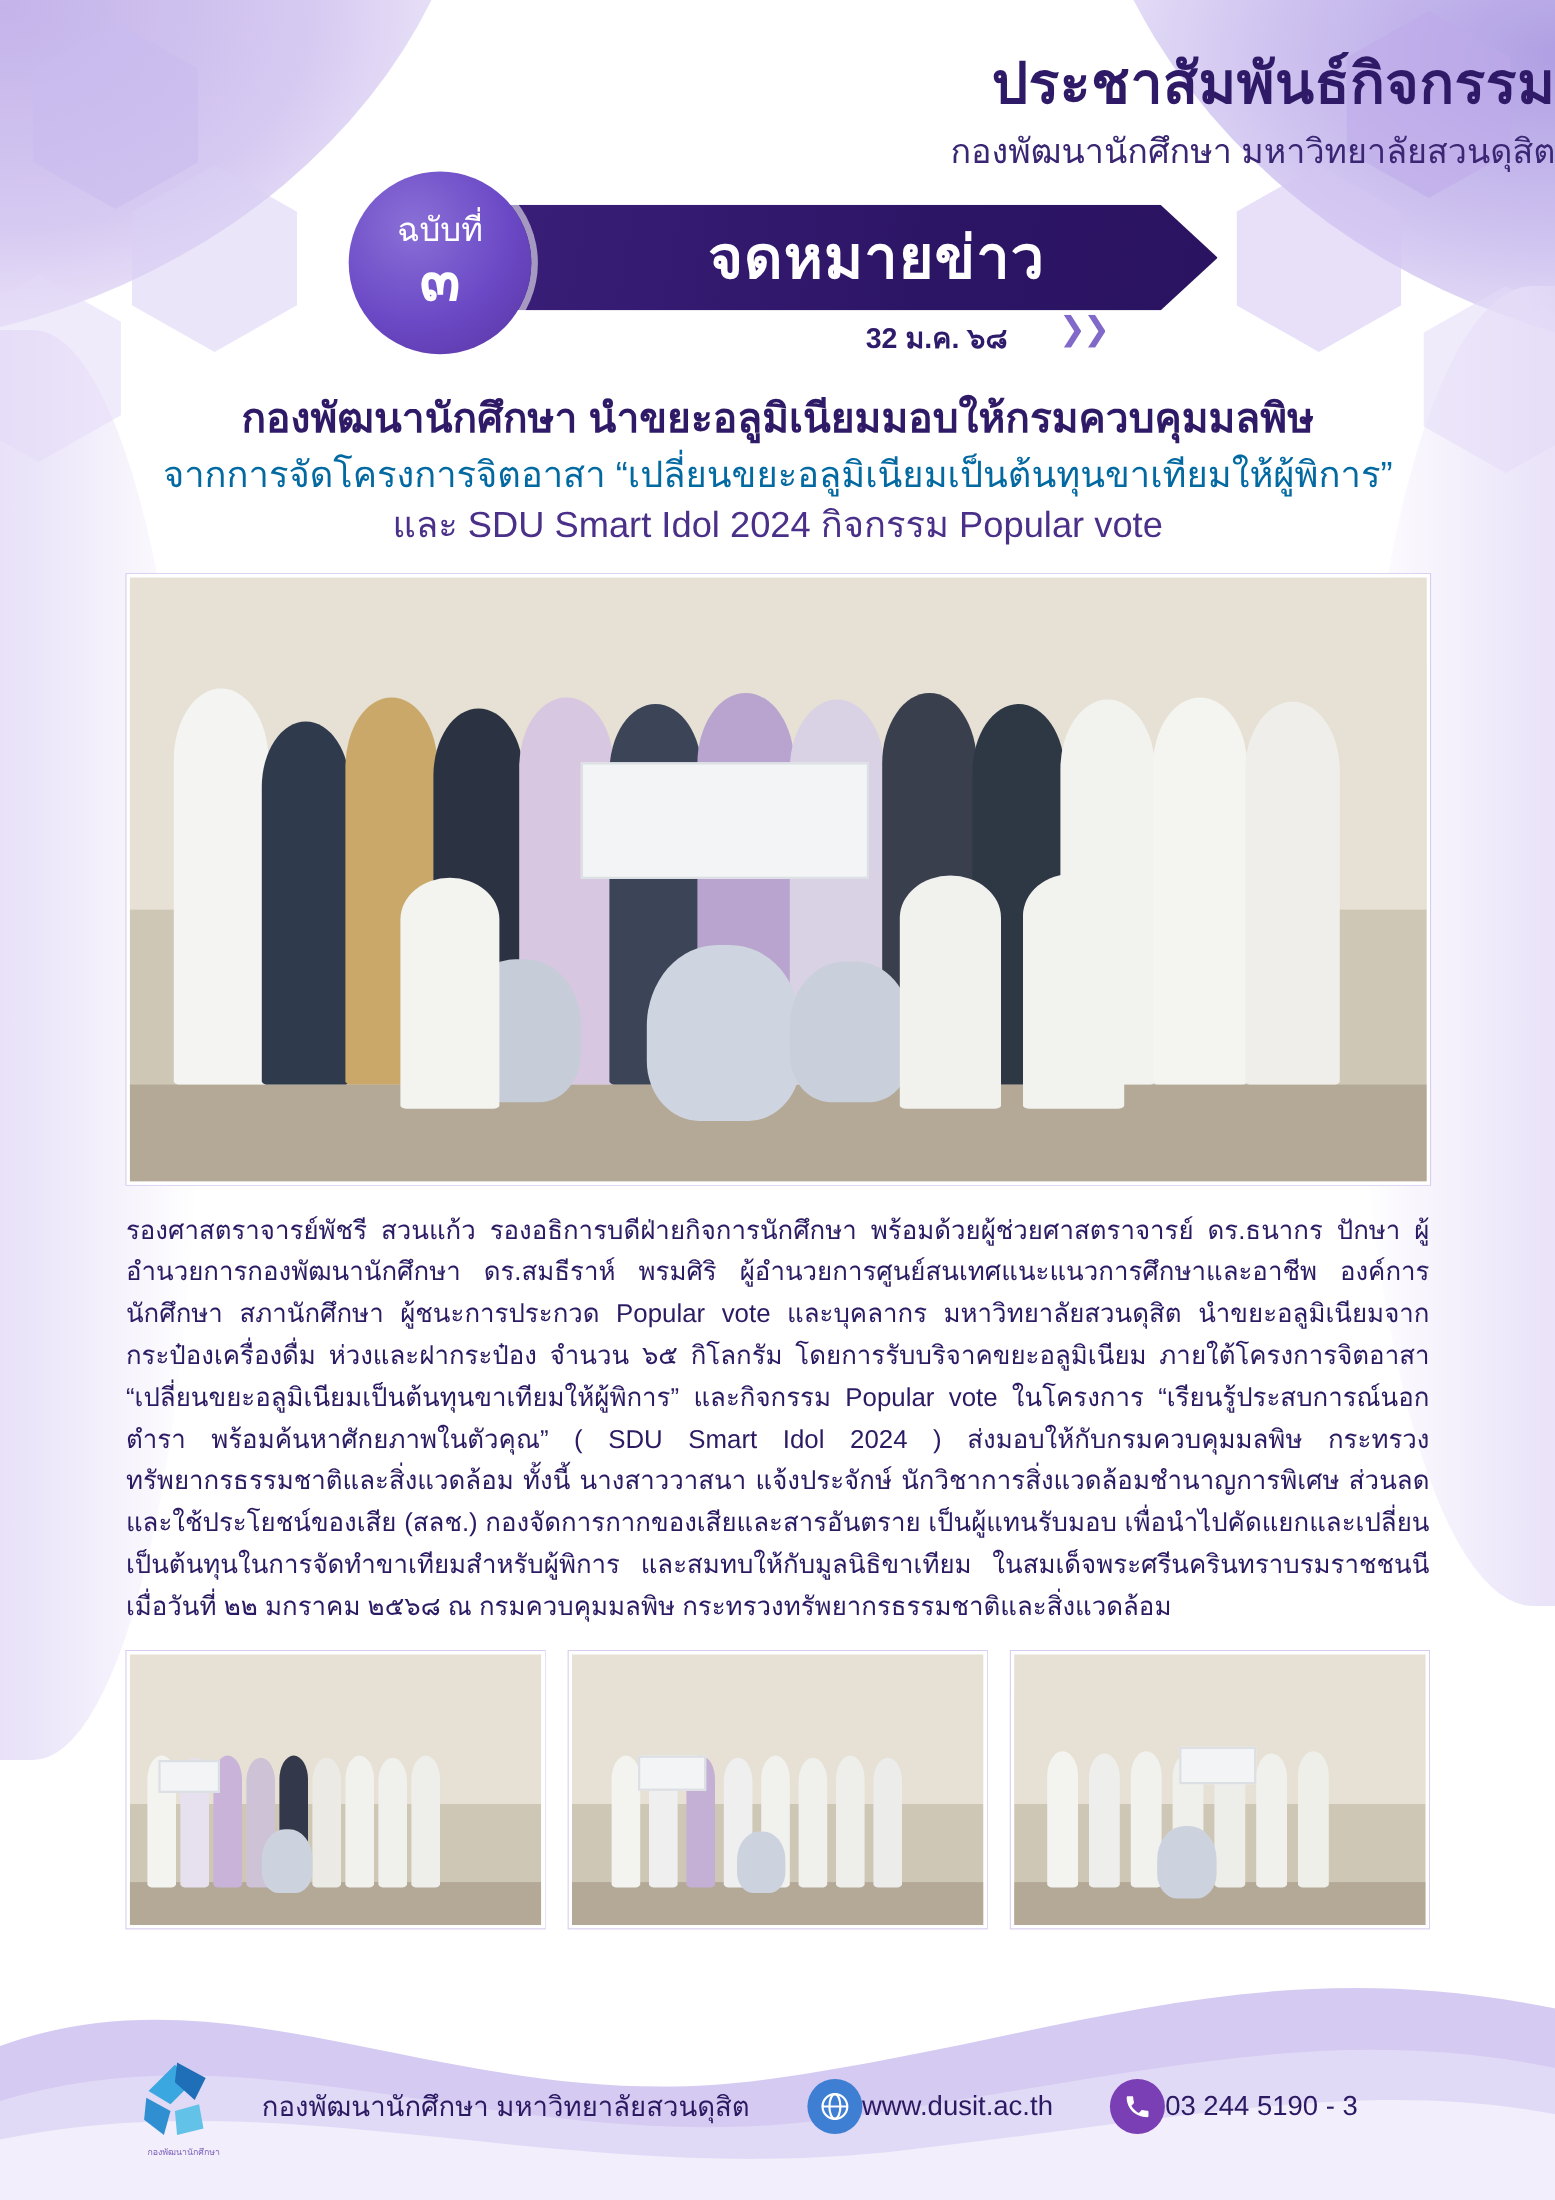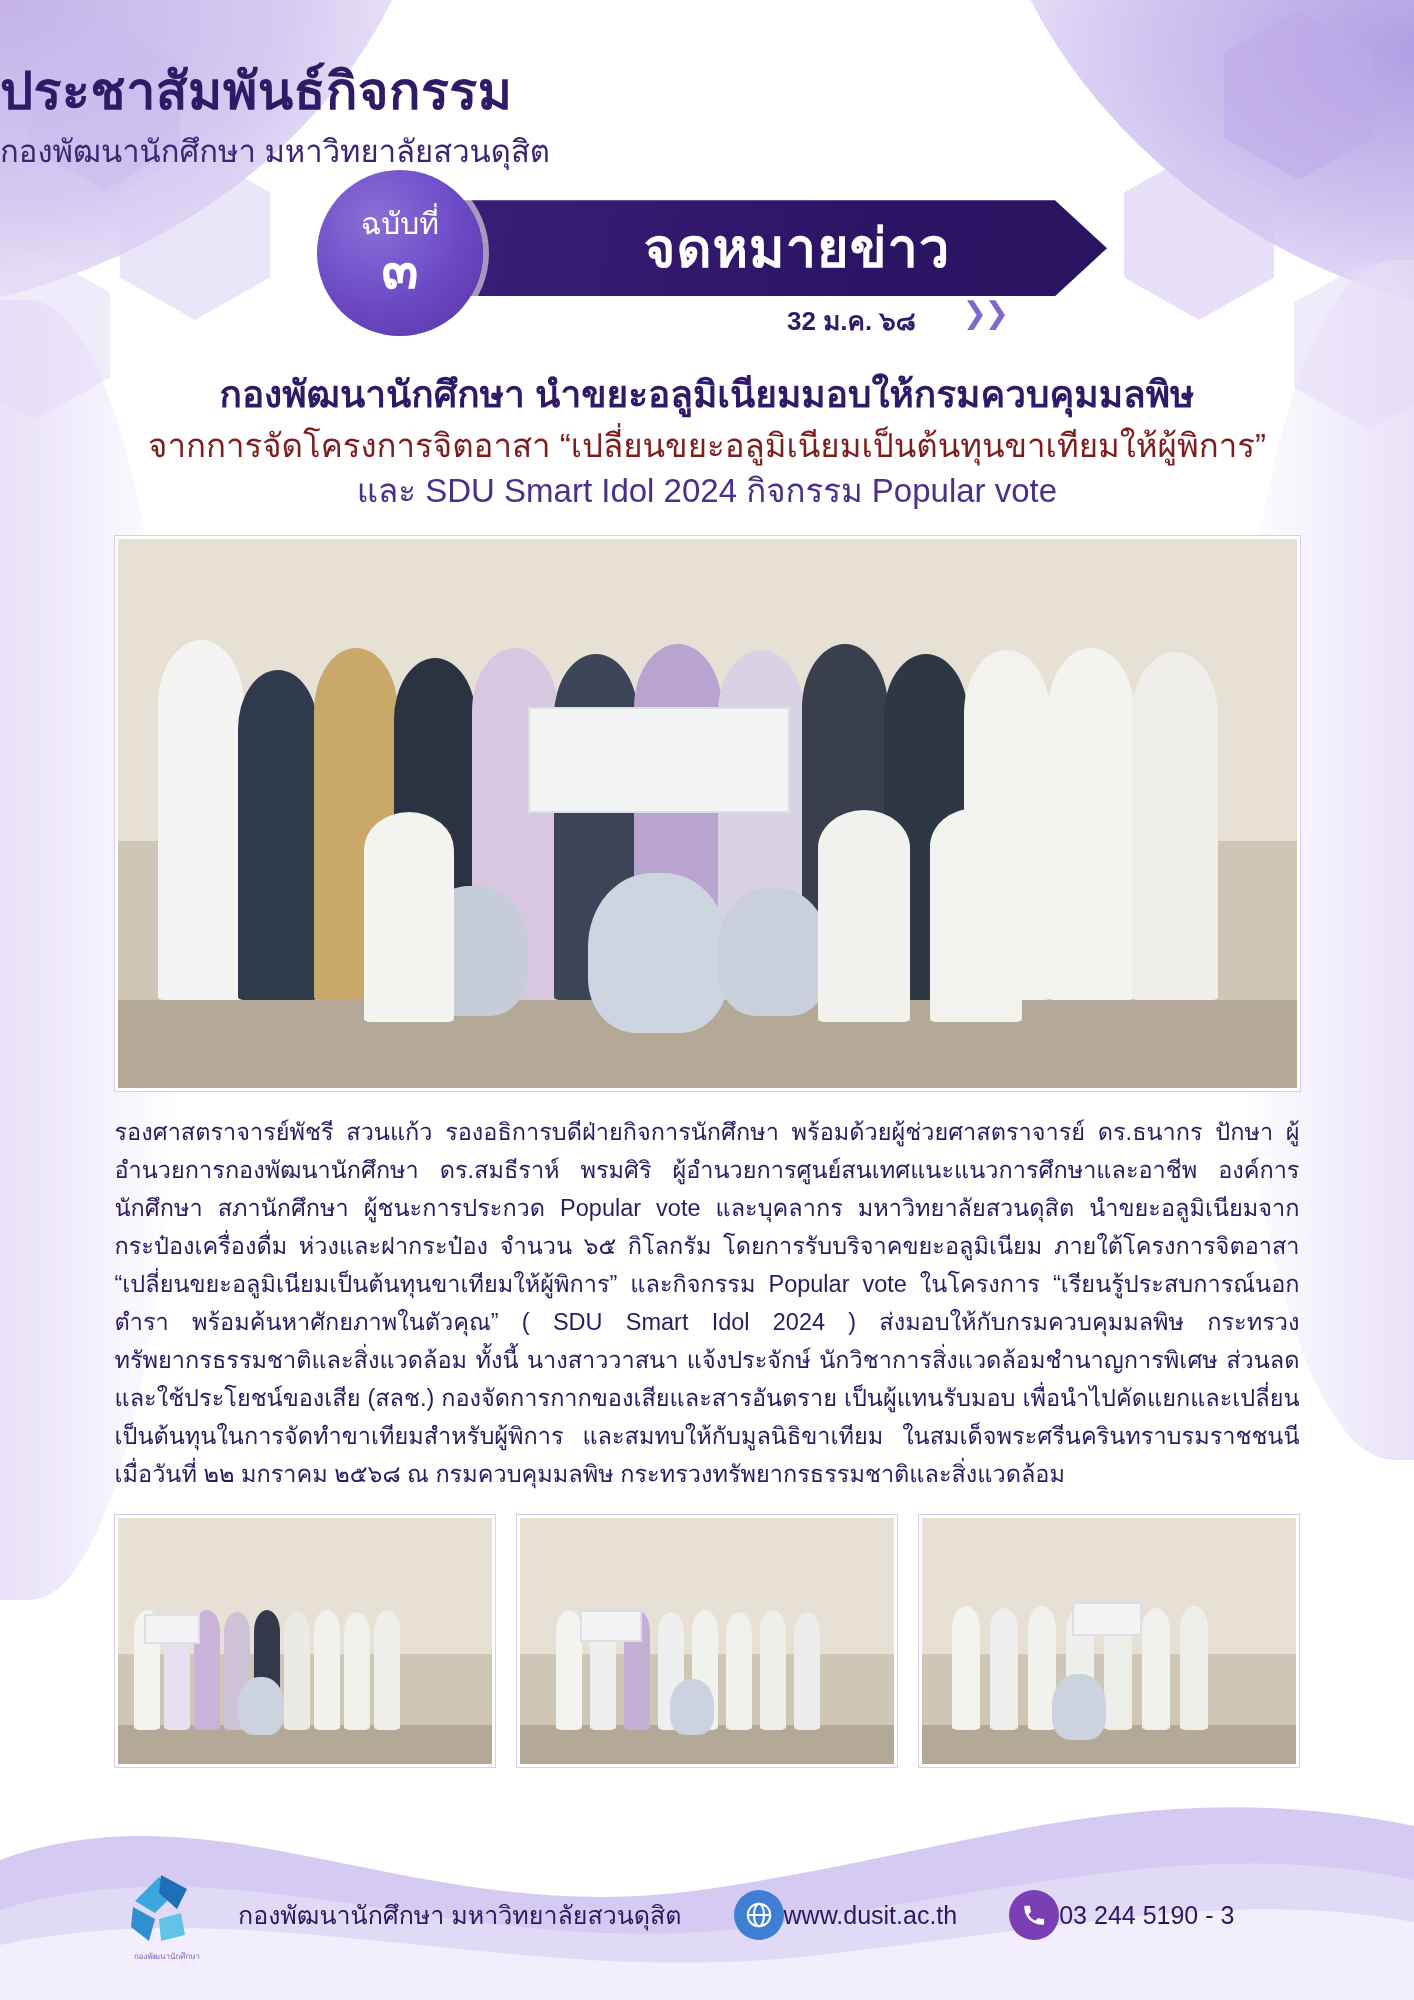--- a/index.html
+++ b/index.html
@@ -52,21 +52,21 @@
     border-radius: 60% 0 0 60%;
     opacity: .75;
   }
 
   
   .footer-wave { position: absolute; left: 0; right: 0; bottom: 0; height: 260px; z-index: 1; }
 
   
   .page { position: relative; z-index: 2; width: 1414px; height: 2000px; }
 
-  .header { text-align: left; padding-top: 62px; }
+  .header { text-align: right; padding-top: 48px; }
   .header .h-title {
     font-size: 52px;
     font-weight: bold;
     color: #2e1a66;
     letter-spacing: .5px;
     line-height: 1.12;
   }
   .header .h-sub {
     font-size: 31px;
     color: #3a2673;
@@ -127,21 +127,21 @@
     clip-path: polygon(0 0, 60% 50%, 0 100%, 40% 100%, 100% 50%, 40% 0);
     opacity: .85;
   }
 
   
   .headline { text-align: center; margin-top: 62px; padding: 0 70px; }
   .headline .l1 {
     font-size: 37px; font-weight: bold; color: #2e1a66; line-height: 1.25;
   }
   .headline .l2 {
-    font-size: 33px; color: #7f1d1d; line-height: 1.35; margin-top: 6px;
+    font-size: 33px; color: #0369a1; line-height: 1.35; margin-top: 6px;
   }
   .headline .l3 {
     font-size: 33px; color: #4a3089; line-height: 1.35;
   }
 
   
   .hero {
     position: relative;
     width: 1185px; height: 555px;
     margin: 22px auto 0;

